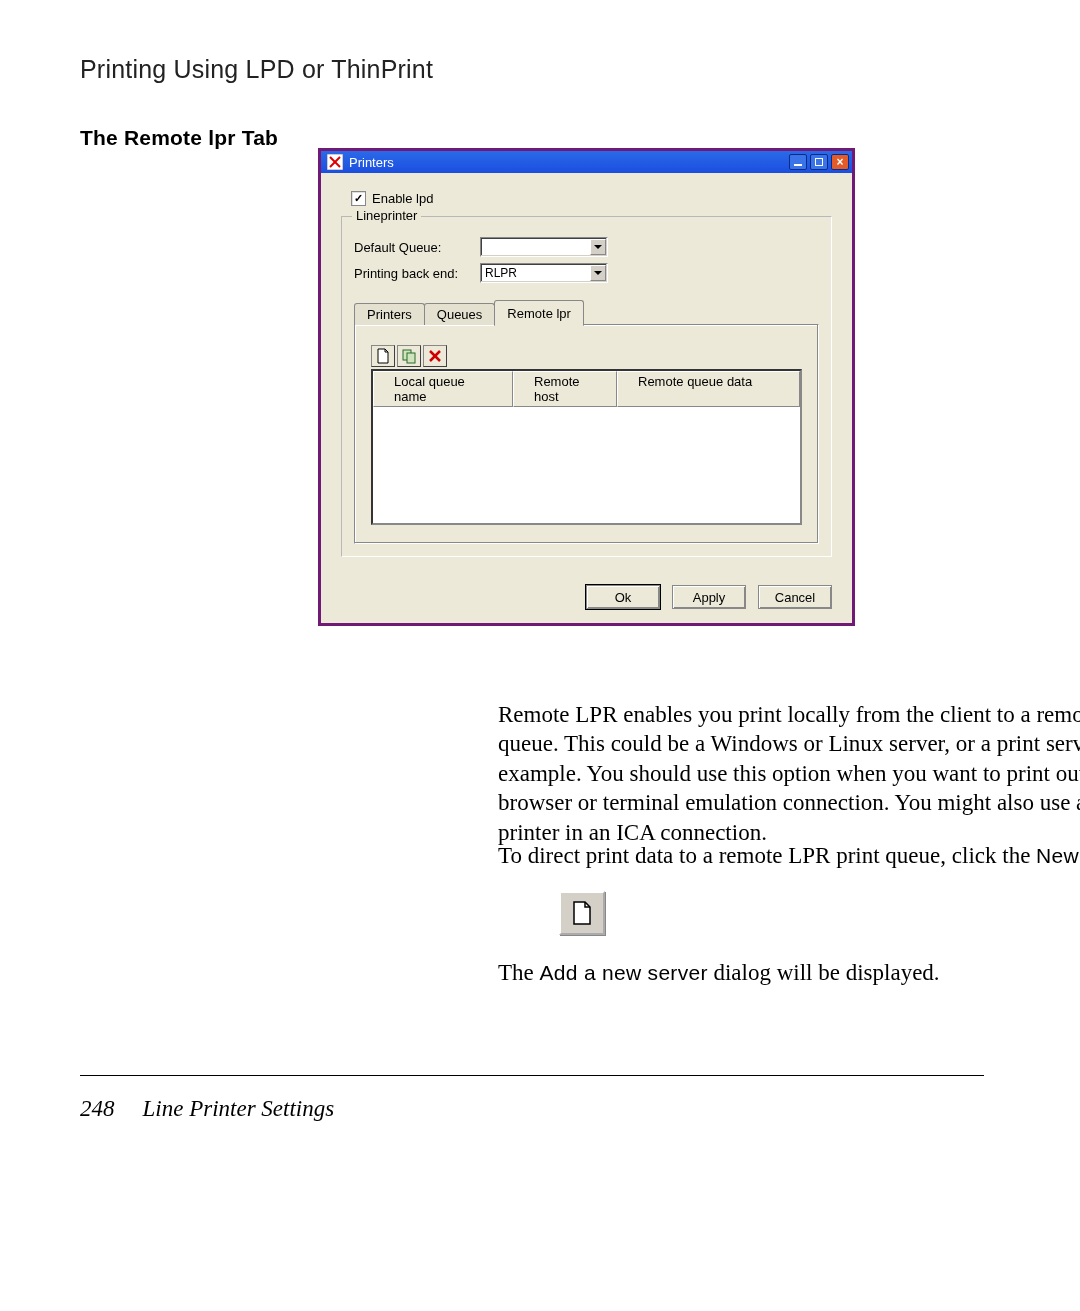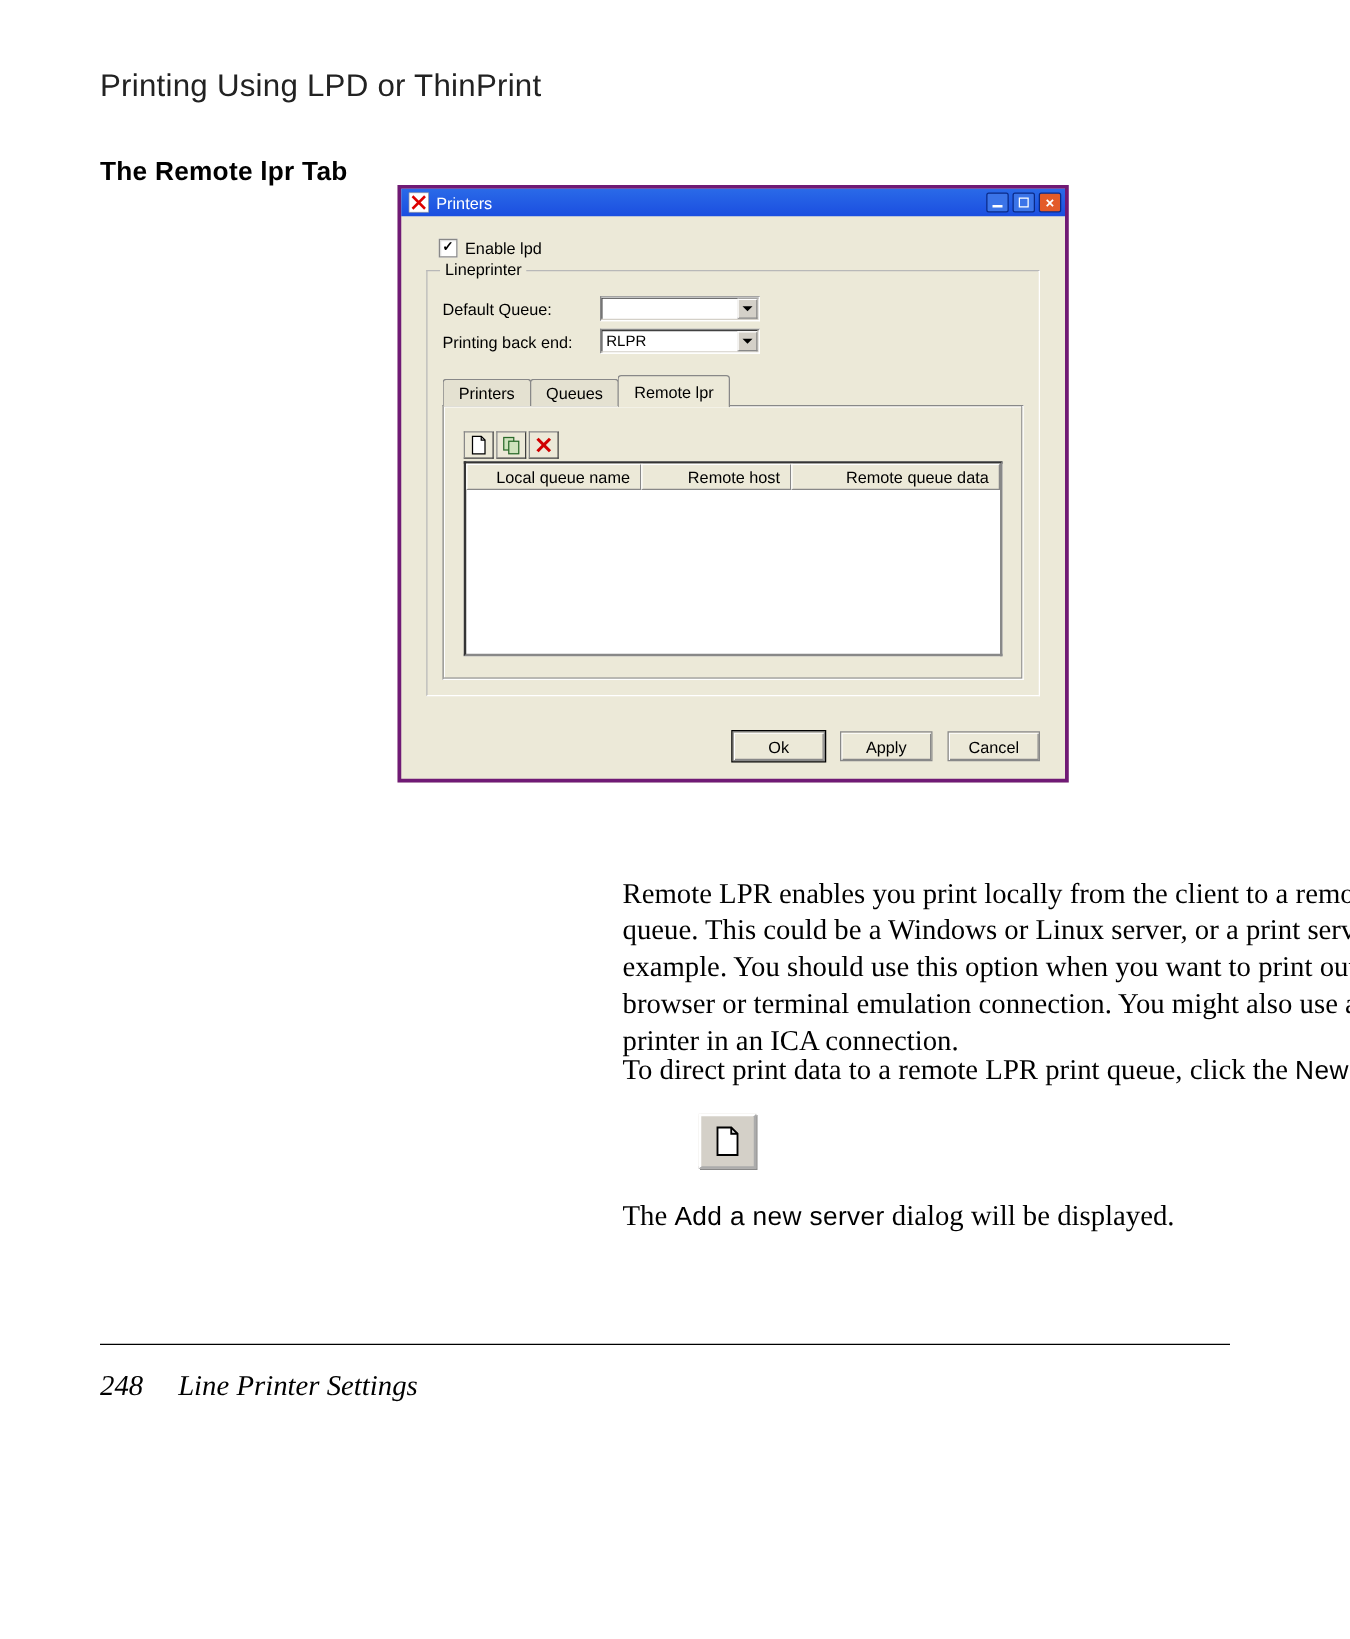--- a/index.html
+++ b/index.html
@@ -259,26 +259,26 @@
   }
   .thead {
     display: flex;
   }
   .th {
     background: #ece9d8;
     border: 1px solid #fff;
     border-right-color: #888;
     border-bottom-color: #888;
     font-size: 13px;
-    text-align: right;
-    padding: 2px 8px;
+    text-align: left;
+    padding: 2px 20px;
     box-sizing: border-box;
   }
   .th.c1 { width: 140px; }
-  .th.c2 { width: 120px; }
+  .th.c2 { width: 104px; }
   .th.c3 { width: 132px; flex:1 }
 
   .dialog-buttons {
     display: flex;
     justify-content: flex-end;
     gap: 12px;
     margin-top: 28px;
   }
   .push-btn {
     width: 72px;

